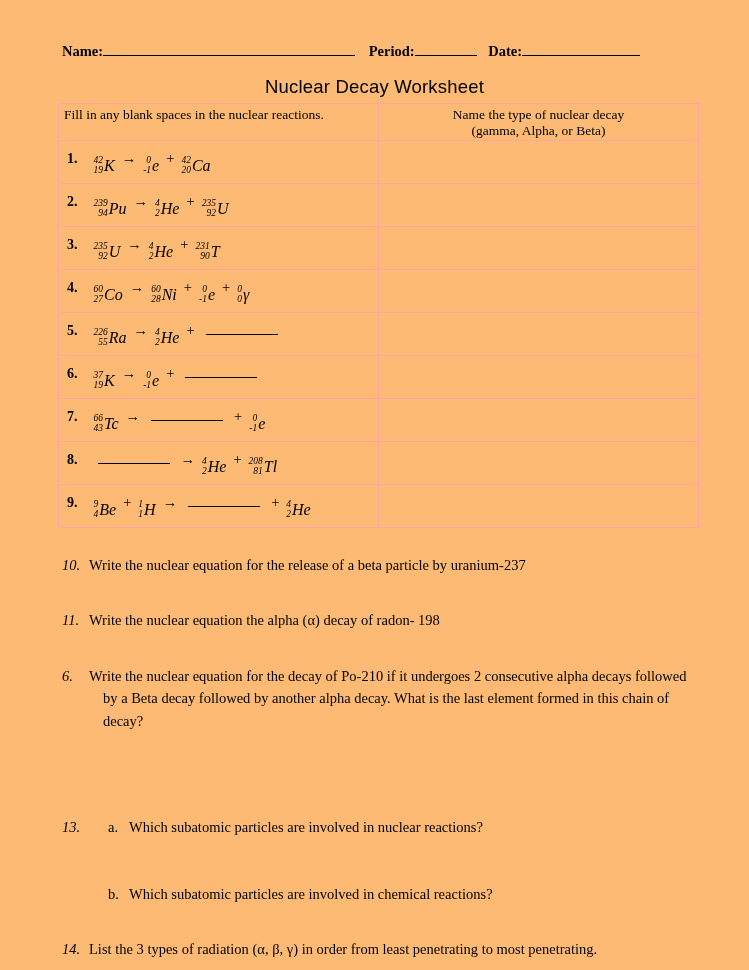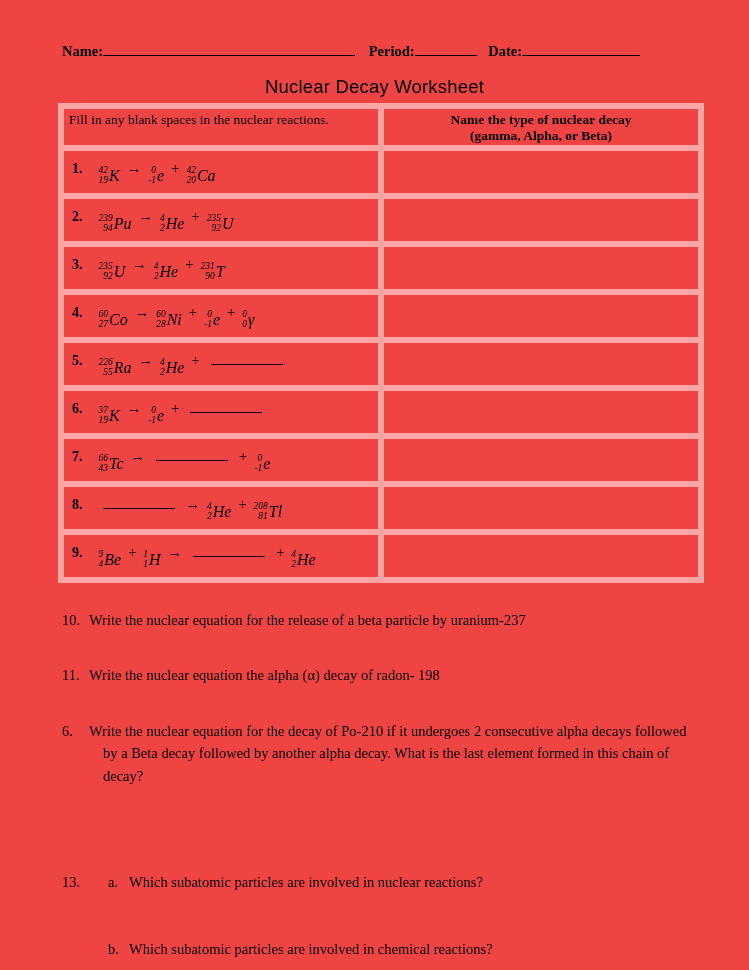--- a/index.html
+++ b/index.html
@@ -7,21 +7,21 @@
     padding: 0;
     background: #ffffff;
     width: 749px;
     height: 970px;
     overflow: hidden;
   }
   .page {
     position: relative;
     width: 749px;
     height: 970px;
-    background: #ef4444;
+    background: #fdba74;
     color: #000;
     font-family: "Liberation Serif", serif;
     box-sizing: border-box;
     padding: 42px 58px 0 58px;
   }
   
   .topline {
     font-weight: bold;
     font-size: 14.5px;
     margin-left: 4px;
@@ -51,36 +51,36 @@
     margin-left: 4px;
     margin-bottom: 4px;
   }
   
   table.rxn {
     border-collapse: collapse;
     width: 640px;
     table-layout: fixed;
   }
   table.rxn th, table.rxn td {
-    border: 6px solid #fca5a5;
+    border: 1px solid #fca5a5;
   }
   th.lh {
     width: 320px;
     font-size: 13.5px;
     font-weight: normal;
     text-align: left;
     vertical-align: top;
     padding: 3px 4px 2px 5px;
     height: 34px;
     box-sizing: border-box;
   }
   th.rh {
     width: 320px;
     font-size: 13.5px;
-    font-weight: bold;
+    font-weight: normal;
     text-align: center;
     vertical-align: top;
     padding-top: 3px;
     box-sizing: border-box;
   }
   td.eq-cell {
     height: 40px;
     vertical-align: middle;
     padding-left: 8px;
     white-space: nowrap;
@@ -125,21 +125,21 @@
     margin-top: 26px;
     margin-left: 4px;
     font-size: 14.5px;
   }
   .q {
     display: flex;
     margin-bottom: 33px;
     line-height: 1.55;
   }
   .q.spacing-large { margin-bottom: 84px; }
-  .qnum { width: 27px; flex: none; }
+  .qnum { width: 27px; flex: none; font-style: italic; }
   .qtext {
     width: 592px;
     padding-left: 14px;
     text-indent: -14px;
   }
   .subwrap { margin-left: 19px; }
   .subq { display: flex; }
   .subq + .subq { margin-top: 44px; }
   .sublet { width: 21px; flex: none; }
   .subq .qtext { width: 540px; padding-left: 0; text-indent: 0; }

